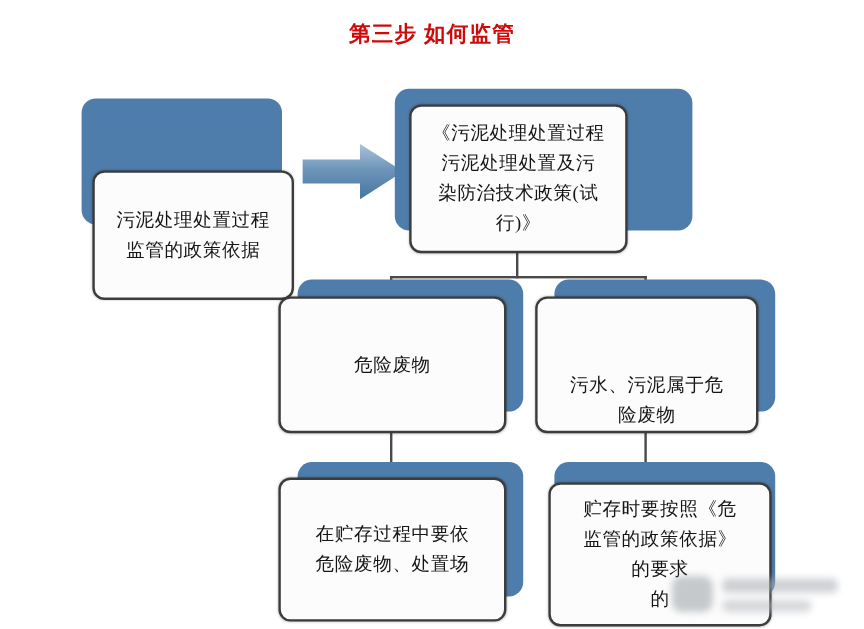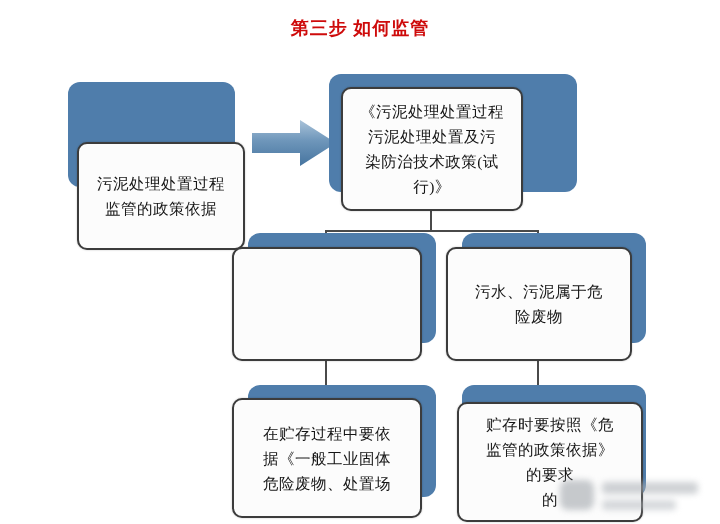--- a/index.html
+++ b/index.html
@@ -24,21 +24,21 @@
   .line { white-space:nowrap; }
 
   
   #n1-shadow { left:68px;  top:82px;  width:167px; height:105px; }
   #n1-box    { left:77px;  top:96px;  width:164px; height:104px;margin-top:46px; }
   #n2-shadow { left:329px; top:74px;  width:248px; height:118px; }
   #n2-box    { left:341px; top:87px;  width:178px; height:120px; }
   #n3-shadow { left:248px; top:233px; width:188px; height:110px; }
   #n3-box    { left:232px; top:247px; width:186px; height:110px; }
   #n4-shadow { left:462px; top:233px; width:184px; height:110px; }
-  #n4-box    { left:446px; top:247px; width:182px; height:110px; }
+  #n4-box    { left:446px; top:247px; width:182px; height:110px;justify-content:flex-end; }
   #n5-shadow { left:248px; top:385px; width:188px; height:112px; }
   #n5-box    { left:232px; top:398px; width:186px; height:116px; }
   #n6-shadow { left:462px; top:385px; width:184px; height:112px; }
   #n6-box    { left:446px; top:402px; width:182px; height:116px;margin-left:11px; }
 
   
   #c-top-vert    { left:430px; top:209px; width:2px;  height:23px; }
   #c-horiz       { left:325px; top:230px; width:214px; height:2px; }
   #c-left-drop   { left:325px; top:230px; width:2px;  height:18px; }
   #c-right-drop  { left:537px; top:230px; width:2px;  height:18px; }
@@ -103,36 +103,36 @@
       <div class="line">《污泥处理处置过程</div>
       <div class="line">污泥处理处置及污</div>
       <div class="line">染防治技术政策(试</div>
       <div class="line">行)》</div>
     </div>
   </div>
 
   <div>
     <div class="shadow" id="n3-shadow"></div>
     <div class="box" id="n3-box">
+      <div class="line">危险废物</div>
     </div>
   </div>
 
   <div>
     <div class="shadow" id="n4-shadow"></div>
     <div class="box" id="n4-box">
       <div class="line">污水、污泥属于危</div>
       <div class="line">险废物</div>
     </div>
   </div>
 
   <div>
     <div class="shadow" id="n5-shadow"></div>
     <div class="box" id="n5-box">
       <div class="line">在贮存过程中要依</div>
-      <div class="line">据《一般工业固体</div>
       <div class="line">危险废物、处置场</div>
     </div>
   </div>
 
   <div>
     <div class="shadow" id="n6-shadow"></div>
     <div class="box" id="n6-box">
       <div class="line">贮存时要按照《危</div>
       <div class="line">监管的政策依据》</div>
       <div class="line">的要求</div>

